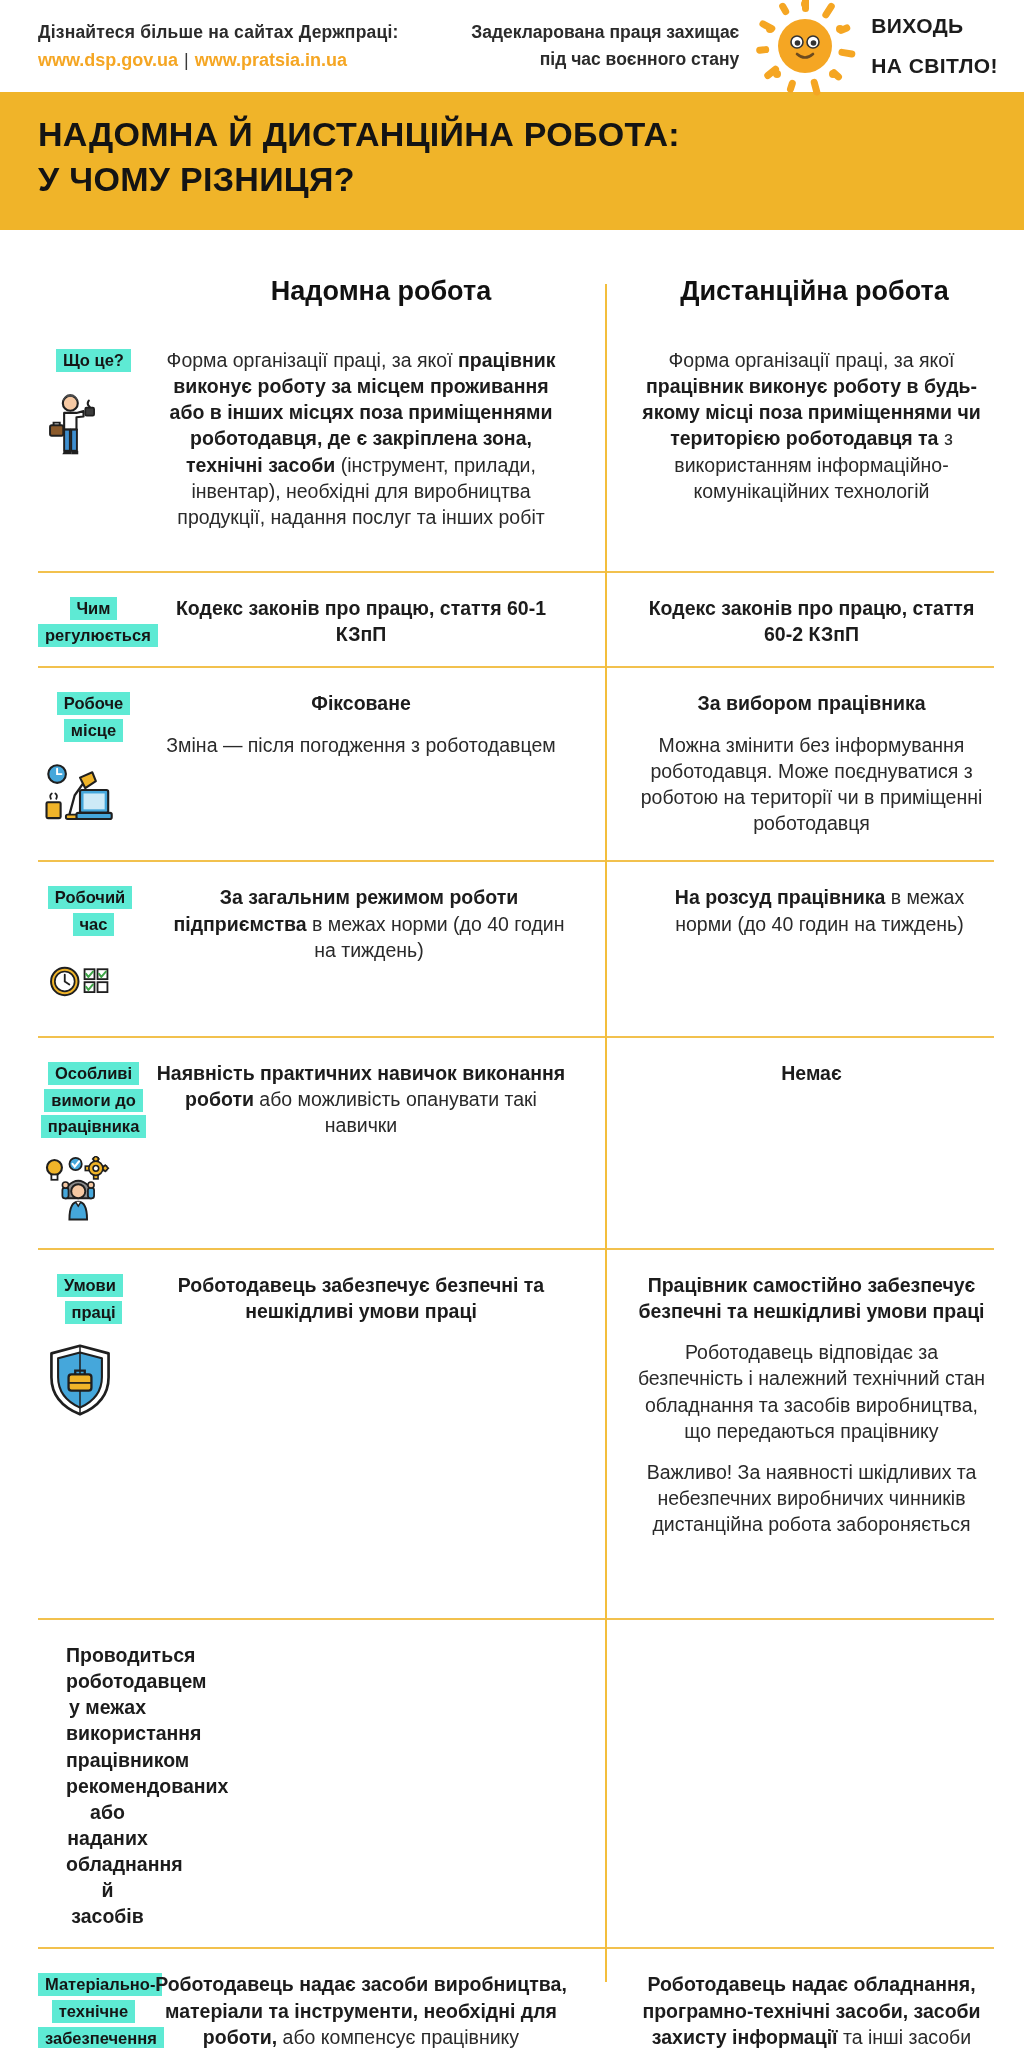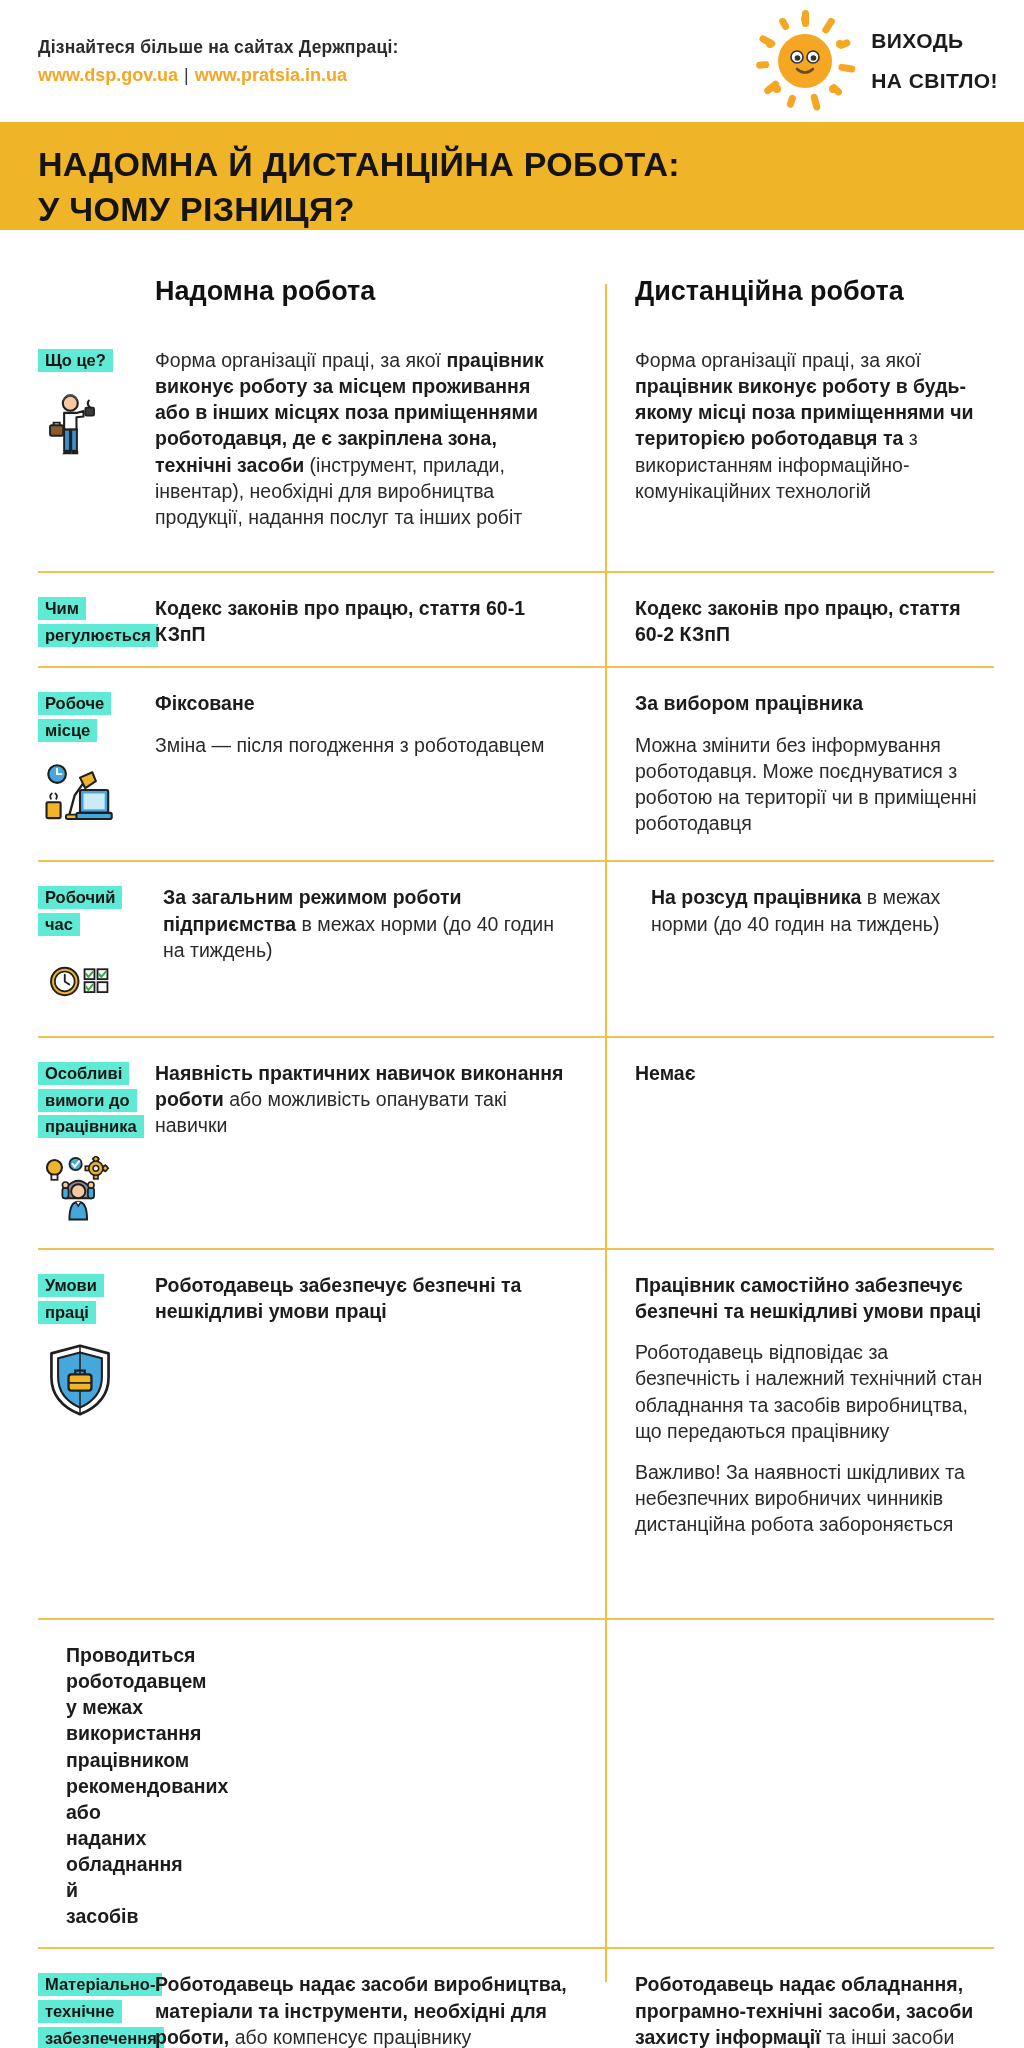--- a/index.html
+++ b/index.html
@@ -5,48 +5,49 @@
   * { box-sizing: border-box; }
   html,body { margin:0; padding:0; }
   body {
     width:1024px; height:2048px; overflow:hidden;
     background:#ffffff; color:#262626;
     font-family:"Liberation Sans", sans-serif;
     position:relative;
   }
   
   .topbar {
-    height:122px; display:flex; align-items:center;
+    height:92px; display:flex; align-items:center;
     padding:10px 26px 10px 38px; gap:14px;
   }
   .topbar .info .line1 { font-size:17.5px; font-weight:700; color:#2b2b2b; letter-spacing:.2px; }
   .topbar .info .line2 { font-size:18px; font-weight:700; margin-top:7px; }
   .topbar .info a { color:#F5A623; text-decoration:none; }
   .topbar .info .sep { color:#3a3a3a; font-weight:400; padding:0 6px; }
   .topbar .spacer { flex:1; }
   .slogan { text-align:right; font-size:17.5px; font-weight:700; color:#2b2b2b; line-height:1.55; }
   .sun-wrap { width:104px; height:104px; flex:none; }
   .mascot-text { font-size:21px; font-weight:800; color:#1c1c1c; line-height:1.9; letter-spacing:.4px; white-space:nowrap; }
   
   .band {
-    background:#F0B429; height:108px; padding:20px 38px 0 38px;
+    background:#F0B429; height:138px; padding:20px 38px 0 38px;
   }
   .band h1 {
     margin:0; font-size:34px; line-height:1.32; letter-spacing:.3px;
     font-weight:800; color:#141414;
   }
   
   .content { position:relative; padding:0; }
   .vdivider {
     position:absolute; left:605px; top:54px; width:2px; height:1698px;
     background:#F3BE3C;
   }
   .cols-head, .row {
     display:grid; grid-template-columns:117px 452px 1fr;
     margin:0 30px 0 38px;
+    text-align:center;
   }
   .cols-head { padding-top:46px; padding-bottom:18px; }
   .col-title { font-size:27px; font-weight:800; color:#111; }
   .col-title.right { padding-left:28px; }
   .row { border-bottom:2px solid #F2C14E; padding:22px 0 18px 0; }
   .row.last { border-bottom:none; }
   .label-cell { padding-right:6px; }
   .chip {
     display:inline; background:#5eead4; color:#151515;
     font-size:16.5px; font-weight:700; line-height:1.62;
@@ -66,20 +67,24 @@
 <body>
 
 <div class="topbar">
   <div class="info">
     <div class="line1">Дізнайтеся більше на сайтах Держпраці:</div>
     <div class="line2">
       <a href="#">www.dsp.gov.ua</a><span class="sep">|</span><a href="#">www.pratsia.in.ua</a>
     </div>
   </div>
   <div class="spacer"></div>
+  <div class="slogan">
+    <div>Задекларована праця захищає</div>
+    <div>під час воєнного стану</div>
+  </div>
   <div class="sun-wrap">
     <svg viewBox="0 0 104 104" width="104" height="104">
       <g fill="#F5A623">
         <rect x="49" y="1" width="7" height="17" rx="3.5"></rect>
         <rect x="49" y="1" width="7" height="17" rx="3.5" transform="rotate(33 52 52)"></rect>
         <rect x="49" y="3" width="7" height="13" rx="3.5" transform="rotate(66 52 52)"></rect>
         <rect x="49" y="1" width="7" height="17" rx="3.5" transform="rotate(99 52 52)"></rect>
         <rect x="49" y="3" width="7" height="13" rx="3.5" transform="rotate(132 52 52)"></rect>
         <rect x="49" y="1" width="7" height="17" rx="3.5" transform="rotate(165 52 52)"></rect>
         <rect x="49" y="3" width="7" height="13" rx="3.5" transform="rotate(198 52 52)"></rect>

